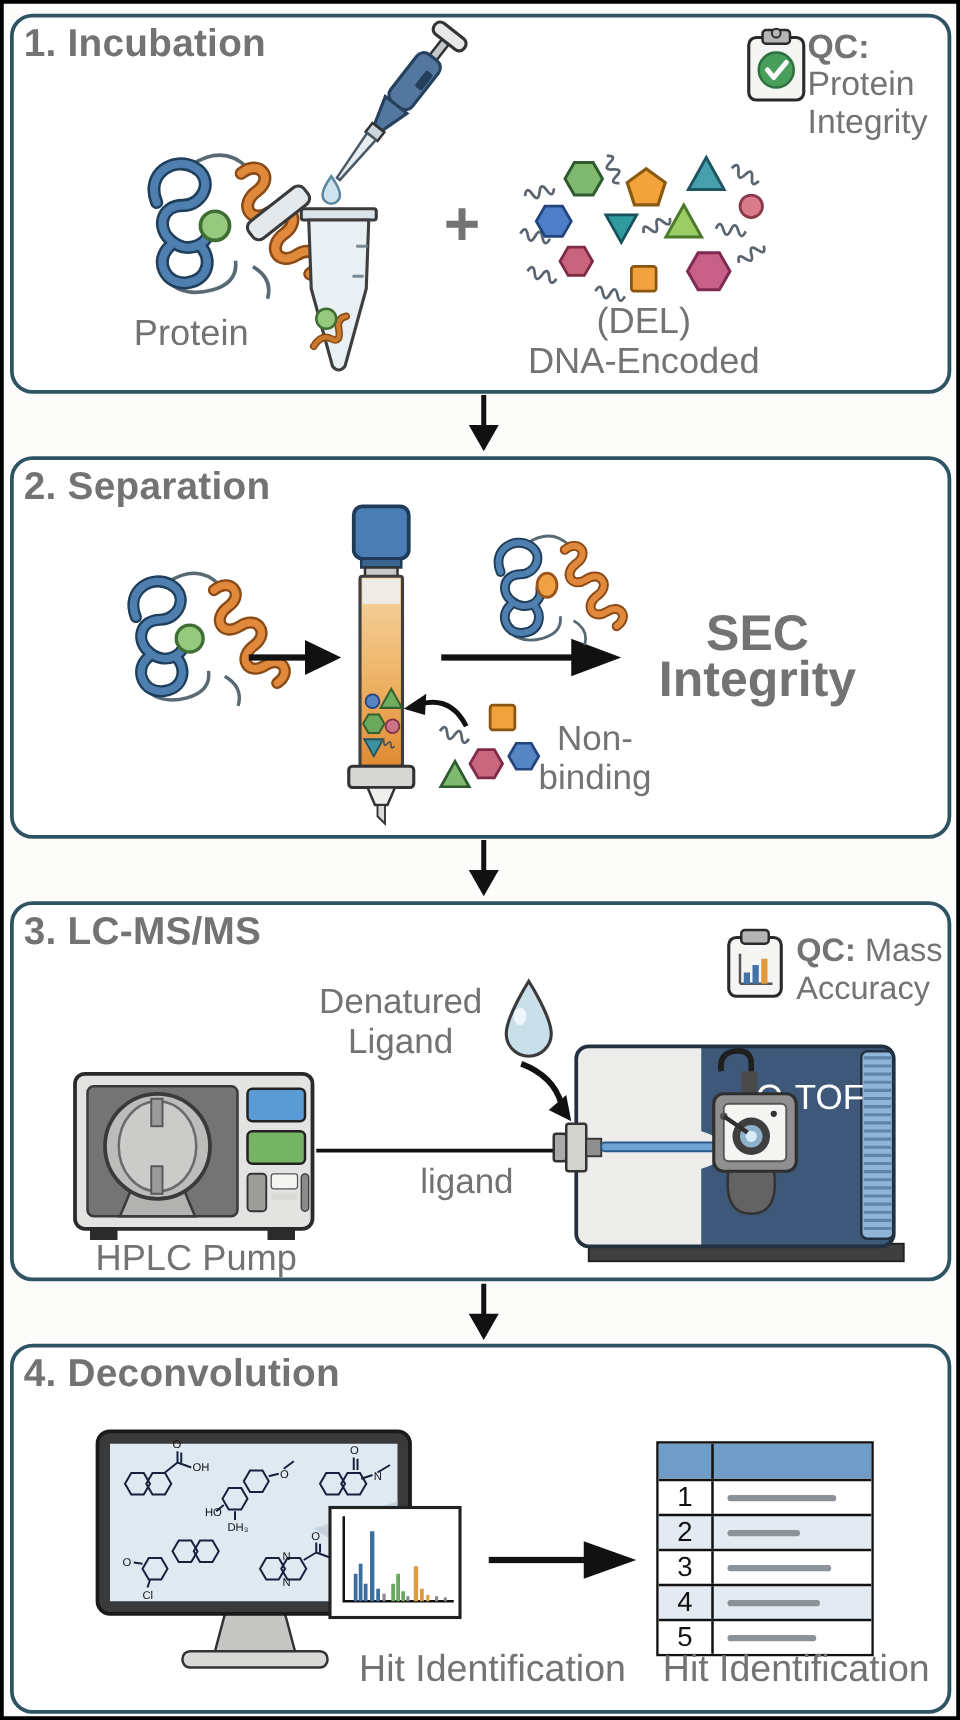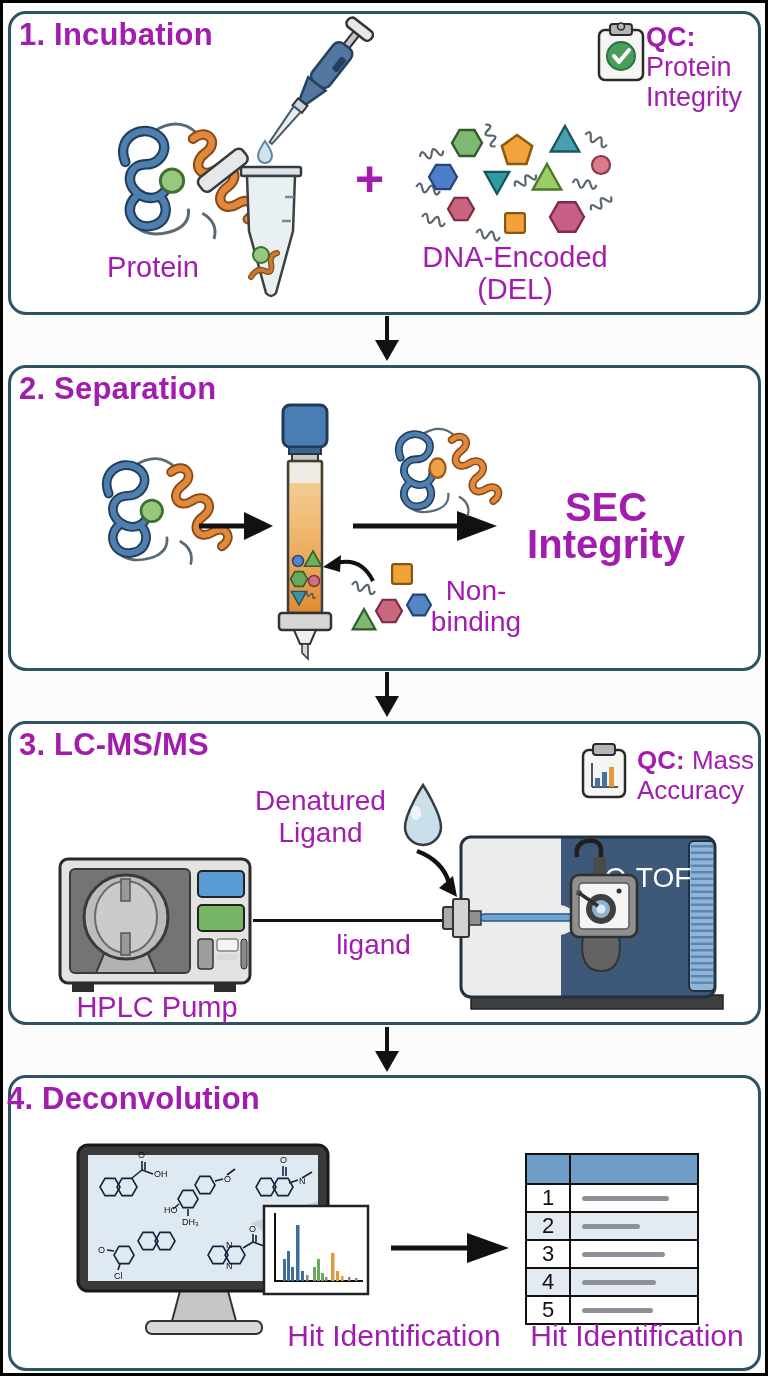--- a/index.html
+++ b/index.html
@@ -1,20 +1,20 @@
 <!DOCTYPE html>
 <html><head>
 <meta charset="utf-8">
 <style>
   html,body{margin:0;padding:0;background:#222;}
   #canvas{position:relative;width:768px;height:1376px;background:#fcfcfb;border:3px solid #000;box-sizing:border-box;overflow:hidden;font-family:"Liberation Sans",sans-serif;}
   .panel{position:absolute;left:5px;width:753px;background:#fff;border:3px solid #2e5363;border-radius:18px;box-sizing:border-box;}
   .abs{position:absolute;}
   svg.abs{overflow:visible;}
-  .txt{position:absolute;color:#a21caf;line-height:1.15;}
+  .txt{position:absolute;color:#737373;line-height:1.15;}
   .c{text-align:center;}
   .b{font-weight:700;}
   .title{font-size:31px;font-weight:700;letter-spacing:.2px;}
   svg text{font-family:"Liberation Sans",sans-serif;}
   .trow{display:flex;border-top:2.5px solid #111;height:26px;align-items:center;}
   .tnum{width:44px;height:100%;border-right:2.5px solid #111;display:flex;align-items:center;justify-content:center;font-size:22px;color:#111;box-sizing:border-box;}
   .tbar{flex:1;padding-left:11px;display:flex;align-items:center;}
   .tbar>div{height:5px;border-radius:3px;background:#8d9298;}
 </style>
 </head>
@@ -111,22 +111,22 @@
     <use href="#tri" transform="translate(150,20) scale(1.5)" fill="#47a0ad" stroke="#1f5560" stroke-width="1.6"></use>
     <circle cx="186" cy="44" r="9" fill="#d97b8a" stroke="#8a3a4a" stroke-width="2.2"></circle>
     <use href="#hex" transform="translate(28,56) scale(1.4)" fill="#4f7ec9" stroke="#24447e" stroke-width="1.6"></use>
     <use href="#trid" transform="translate(82,60) scale(1.3)" fill="#2f9aa0" stroke="#17525c" stroke-width="1.7"></use>
     <use href="#tri" transform="translate(132,58) scale(1.5)" fill="#9ccc65" stroke="#4a7a2a" stroke-width="1.6"></use>
     <use href="#hex" transform="translate(46,88) scale(1.3)" fill="#c9647e" stroke="#7e2a45" stroke-width="1.7"></use>
     <use href="#sq" transform="translate(100,102) scale(1.1)" fill="#f2a23c" stroke="#8a5510" stroke-width="2"></use>
     <use href="#hex" transform="translate(152,96) scale(1.7)" fill="#c75f86" stroke="#7e2a52" stroke-width="1.4"></use>
   </svg>
   <div class="txt c" style="left:402px;top:238px;width:220px;font-size:29px;line-height:32px;">
+    <div>(DEL)</div>
     <div>DNA-Encoded</div>
-    <div>(DEL)</div>
   </div>
 
   <svg class="abs" style="left:367px;top:313px;" width="34" height="46" viewBox="0 0 34 46">
     <rect x="15" y="0" width="4" height="27" fill="#111"></rect>
       <polygon points="17,45 5,24 29,24" fill="#111"></polygon>
   </svg>
 
   <div class="panel" style="top:362px;height:306px;"></div>
   <div class="txt title" style="left:16px;top:368px;">2. Separation</div>
 
@@ -275,21 +275,21 @@
     <circle cx="136" cy="62" r="3" fill="#555"></circle>
     <line x1="136" y1="62" x2="155" y2="75" stroke="#2f2f2f" stroke-width="3.5"></line>
   </svg>
 
   <svg class="abs" style="left:367px;top:1024px;" width="34" height="46" viewBox="0 0 34 46">
     <rect x="15" y="0" width="4" height="27" fill="#111"></rect>
       <polygon points="17,45 5,24 29,24" fill="#111"></polygon>
   </svg>
 
   <div class="panel" style="top:1072px;height:296px;"></div>
-  <div class="txt title" style="left:4px;top:1078px;">4. Deconvolution</div>
+  <div class="txt title" style="left:16px;top:1078px;">4. Deconvolution</div>
 
   <svg class="abs" style="left:73px;top:1140px;" width="264" height="196" viewBox="0 0 264 196">
     <path d="M104,148 h48 l8,30 h-64 z" fill="#c6c6c4" stroke="#333" stroke-width="2"></path>
     <rect x="70" y="178" width="116" height="13" rx="6" fill="#d9d9d7" stroke="#333" stroke-width="2"></rect>
     <rect x="2" y="2" width="250" height="146" rx="10" fill="#3a3a3a" stroke="#1a1a1a" stroke-width="3"></rect>
     <rect x="12" y="12" width="230" height="126" fill="#dfe9f2"></rect>
     <polygon points="175,80 242,58 242,122" fill="#b9c7d4" opacity="0.65"></polygon>
     <g stroke="#16213e" stroke-width="1.6" fill="none">
       <use href="#hex" transform="translate(34,44)"></use>
         <use href="#hex" transform="translate(51,44)"></use>

